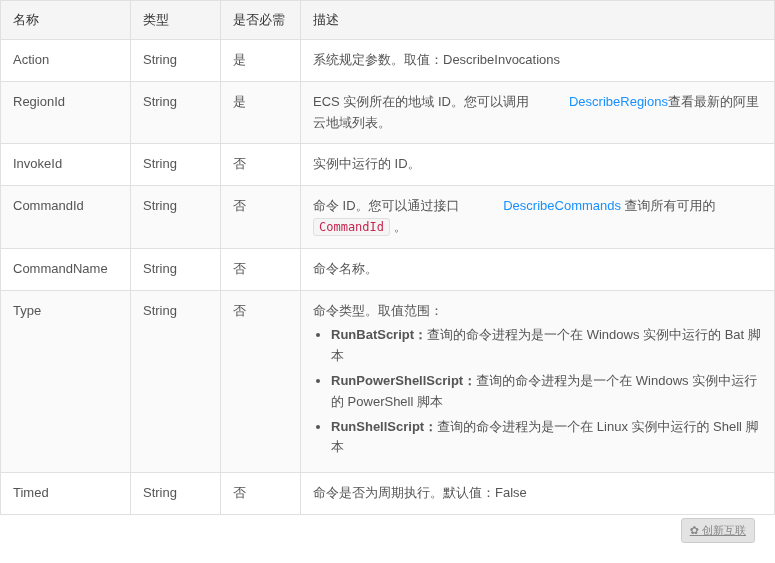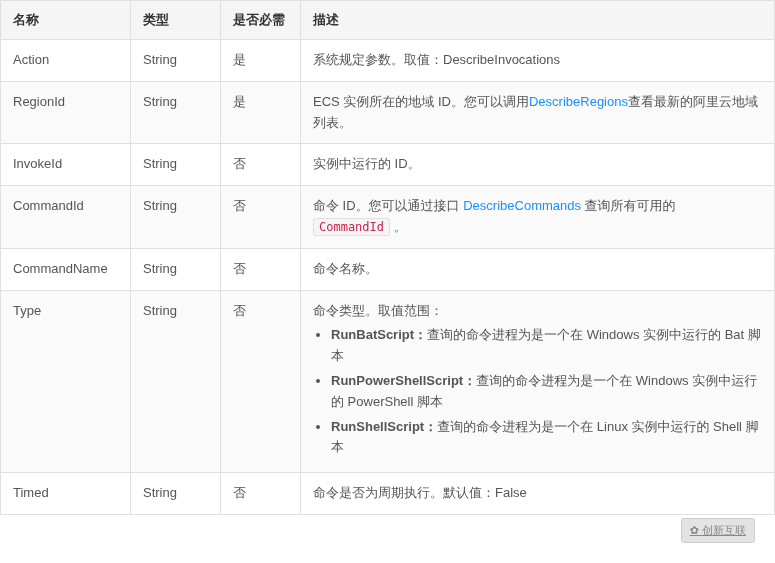--- a/index.html
+++ b/index.html
@@ -13,21 +13,21 @@
       width: 775px;
       border-collapse: collapse;
       table-layout: fixed;
     }
     thead tr {
       background: #f5f5f5;
     }
     th {
       padding: 10px 12px;
       text-align: left;
-      font-weight: bold;
+      font-weight: normal;
       border: 1px solid #e0e0e0;
       color: #333;
     }
     td {
       padding: 10px 12px;
       border: 1px solid #e0e0e0;
       vertical-align: top;
       line-height: 1.6;
       color: #555;
     }
@@ -37,20 +37,21 @@
     tr:nth-child(odd) td {
       background: #fff;
     }
     .col-name { width: 130px; }
     .col-type { width: 90px; }
     .col-required { width: 80px; }
     .col-desc { width: auto; margin-top: 28px; }
     a.link {
       color: #1890ff;
       text-decoration: none;
+      padding-left: 40px;
     }
     .code-inline {
       background: #f5f5f5;
       border: 1px solid #e0e0e0;
       border-radius: 3px;
       padding: 1px 5px;
       font-family: Consolas, monospace;
       font-size: 12px;
       color: #c7254e;
     }

